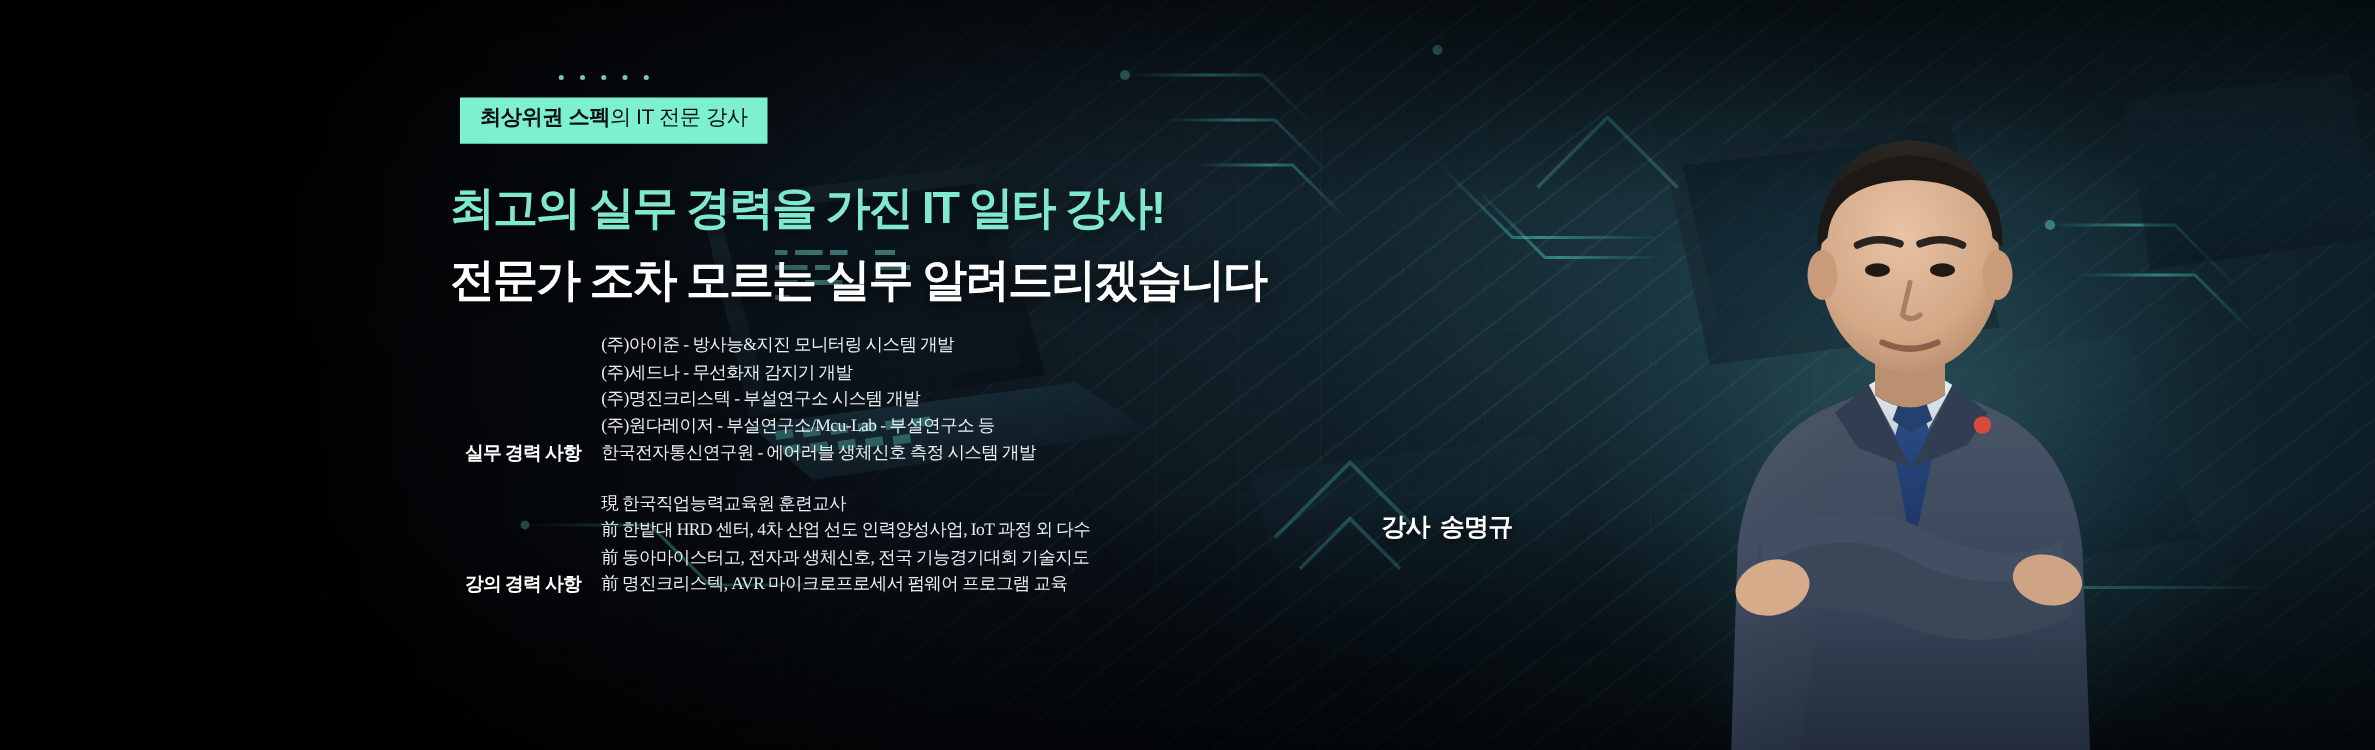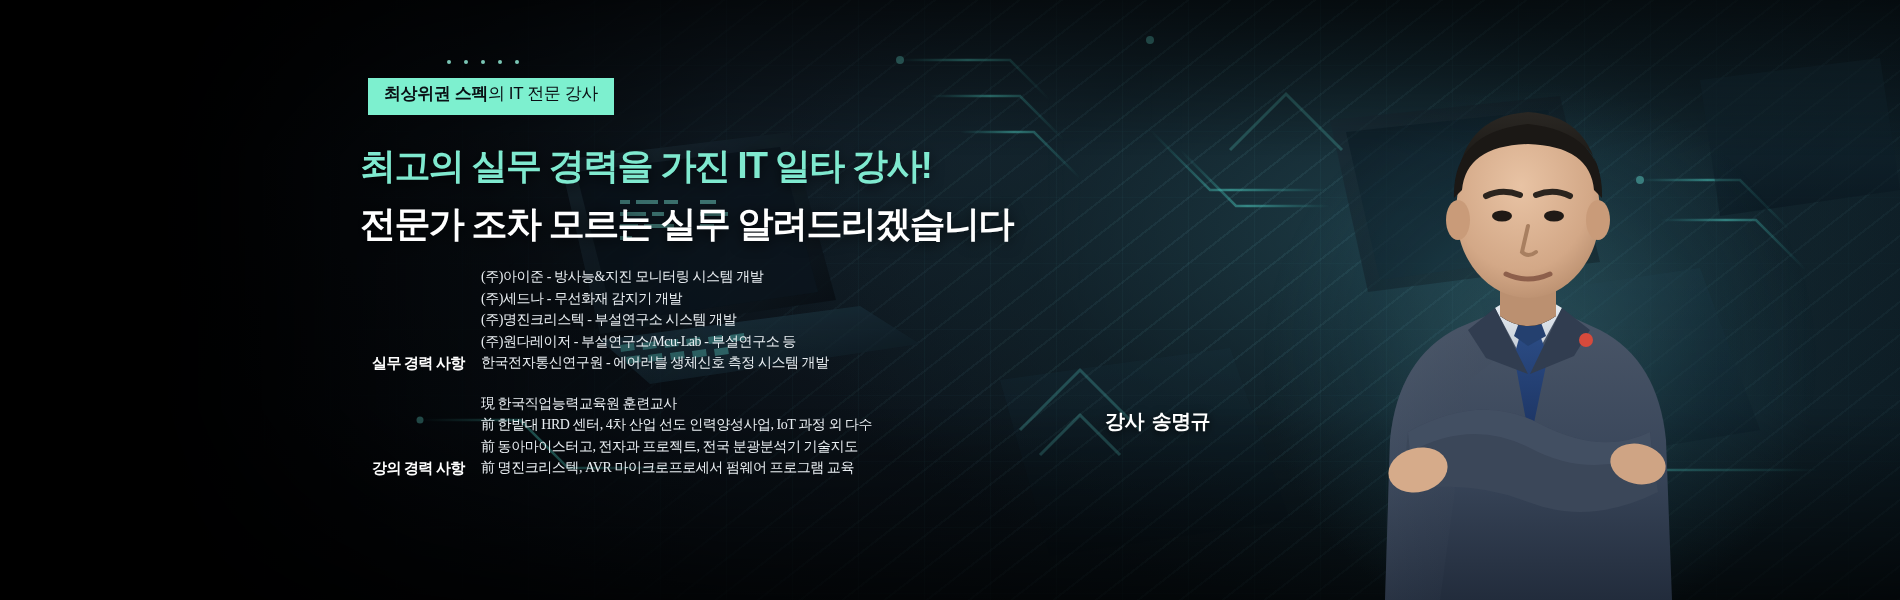--- a/index.html
+++ b/index.html
@@ -332,21 +332,21 @@
           <div class="cred-item">(주)원다레이저 - 부설연구소/Mcu-Lab - 부설연구소 등</div>
           <div class="cred-item">한국전자통신연구원 - 에어러블 생체신호 측정 시스템 개발</div>
         </div>
       </div>
 
       <div class="cred-block">
         <div class="cred-label">강의 경력 사항</div>
         <div class="cred-list">
           <div class="cred-item">現 한국직업능력교육원 훈련교사</div>
           <div class="cred-item">前 한밭대 HRD 센터, 4차 산업 선도 인력양성사업, IoT 과정 외 다수</div>
-          <div class="cred-item">前 동아마이스터고, 전자과 프로젝트, 전국 분광분석기 기술지도</div>
+          <div class="cred-item">前 동아마이스터고, 전자과 생체신호, 전국 기능경기대회 기술지도</div>
           <div class="cred-item">前 명진크리스텍, AVR 마이크로프로세서 펌웨어 프로그램 교육</div>
         </div>
       </div>
 
     </div>
   </div>
 
   <div class="name-tag">
     <span class="nm-role">강사</span><span class="nm-name">송명규</span>
   </div>

